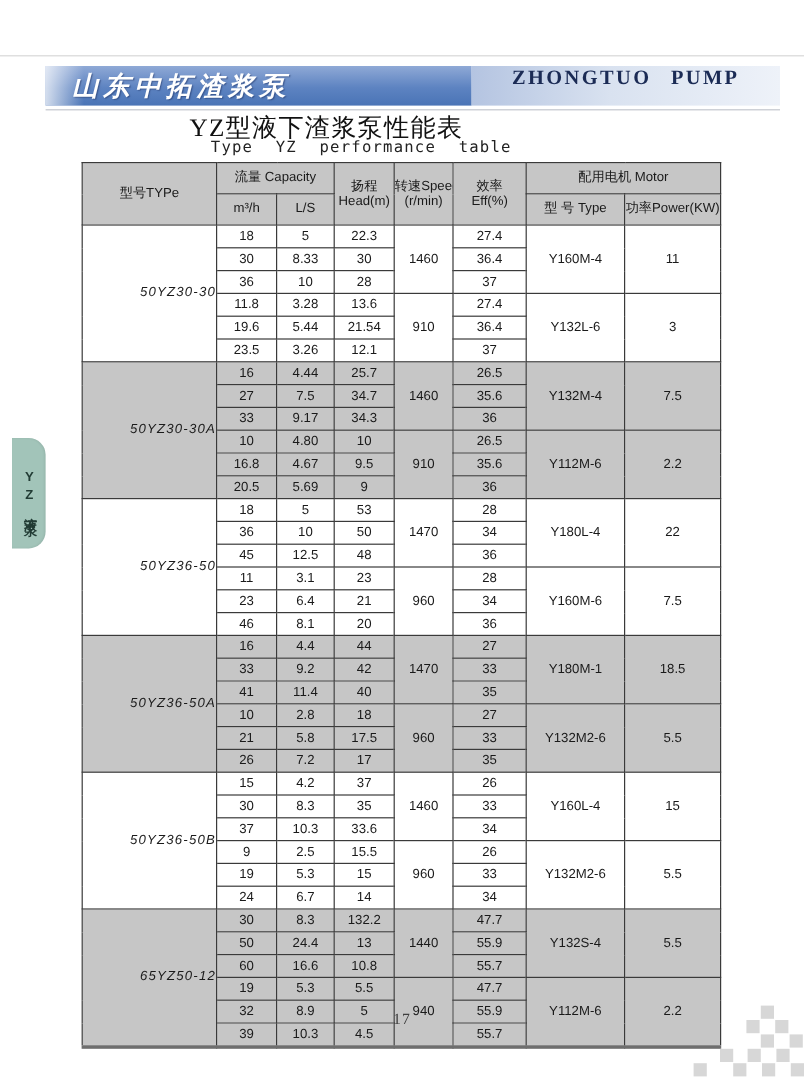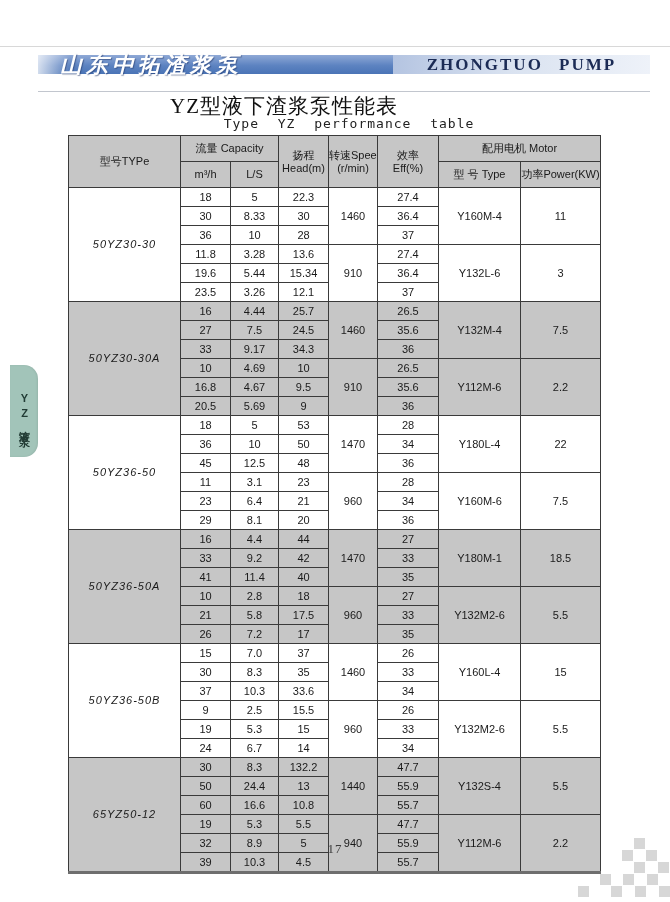--- a/index.html
+++ b/index.html
@@ -2,52 +2,52 @@
 <html><head>
 <meta charset="utf-8">
 <style>
   html,body{margin:0;padding:0;background:#ffffff;}
   .page{position:relative;width:670px;height:902px;background:#ffffff;overflow:hidden;
         font-family:"Liberation Sans",sans-serif;}
 
   .top-line{position:absolute;top:46px;left:0;width:670px;height:1px;background:#d8d8d8;}
 
   
-  .band{position:absolute;top:55px;left:38px;width:612px;height:19px;display:flex;}
+  .band{position:absolute;top:55px;left:38px;width:612px;height:33px;display:flex;}
   .band-left{width:58%;height:100%;
     background:linear-gradient(90deg,rgba(255,255,255,.75) 0%,rgba(255,255,255,0) 9%),
                linear-gradient(180deg,#8fa9d6 0%,#5d83c1 55%,#4a74b6 100%);
     display:flex;align-items:center;}
   .brand-zh{color:#ffffff;font-family:"DejaVu Serif",serif;font-style:italic;font-weight:bold;
     font-size:22px;letter-spacing:4px;padding-left:22px;white-space:nowrap;
     text-shadow:1px 1px 1px rgba(30,50,100,.5);}
   .band-right{width:42%;height:100%;
     background:linear-gradient(90deg,#b4c4e1 0%,#d9e2f0 45%,#eef2f9 100%);
-    display:flex;align-items:center;justify-content:center;}
+    display:flex;align-items:flex-start;justify-content:center;}
   .brand-en{color:#1b2b55;font-family:"Liberation Serif",serif;font-weight:bold;
     font-size:17px;letter-spacing:2px;word-spacing:10px;}
   .band-shadow{position:absolute;top:91px;left:38px;width:612px;height:1px;background:#c2c6ce;}
 
   
   .title{position:absolute;top:92px;left:0;width:544px;text-align:center;
-    font-family:"Liberation Serif",serif;font-size:21px;color:#111;letter-spacing:1px;padding-left:12px;}
+    font-family:"Liberation Serif",serif;font-size:21px;color:#111;letter-spacing:1px;}
   .subtitle{position:absolute;top:116px;left:0;width:602px;text-align:center;
     font-family:"DejaVu Sans Mono",monospace;font-size:13px;color:#222;
-    letter-spacing:1px;word-spacing:10px;margin-left:48px;}
+    letter-spacing:1px;word-spacing:10px;}
 
   
   table.perf{position:absolute;left:68px;top:135px;width:532px;border-collapse:collapse;
     table-layout:fixed;font-size:11px;color:#1a1a1a;
     border:1px solid #3a3a3a;border-bottom:3px solid #6e6e6e;}
   .perf th,.perf td{border:1px solid #3a3a3a;text-align:center;vertical-align:middle;
     padding:0;height:18px;line-height:1.15;font-weight:normal;overflow:hidden;white-space:nowrap;}
   .perf thead th{background:#c6c6c6;height:25px;}
   .perf thead .l1,.perf thead .l2{display:block;}
   .perf tr.shaded td{background:#c6c6c6;}
-  .perf td.model-cell{font-style:italic;letter-spacing:1px;}
+  .perf td.model-cell{font-style:italic;letter-spacing:1px;text-align:right;}
 
   
   .side-tab{position:absolute;left:10px;top:365px;width:28px;height:92px;background:#a2c4b9;
     border-radius:0 14px 14px 0;display:flex;align-items:center;justify-content:center;
     box-shadow:inset -1px 0 2px rgba(0,0,0,.08);}
   .side-tab span{writing-mode:vertical-rl;text-orientation:upright;font-size:11px;
     letter-spacing:3px;color:#223c35;font-weight:bold;font-family:"Liberation Sans",sans-serif;}
 
   
   .page-number{position:absolute;top:841px;left:0;width:670px;text-align:center;
@@ -141,21 +141,21 @@
           <td>3.28</td>
           <td>13.6</td>
           <td rowspan="3">910</td>
           <td>27.4</td>
           <td rowspan="3">Y132L-6</td>
           <td rowspan="3">3</td>
         </tr>
         <tr>
           <td>19.6</td>
           <td>5.44</td>
-          <td>15.34</td>
+          <td>21.54</td>
           <td>36.4</td>
         </tr>
         <tr>
           <td>23.5</td>
           <td>3.26</td>
           <td>12.1</td>
           <td>37</td>
         </tr>
         <tr class="shaded">
           <td rowspan="6" class="model-cell">50YZ30-30A</td>
@@ -163,32 +163,32 @@
           <td>4.44</td>
           <td>25.7</td>
           <td rowspan="3">1460</td>
           <td>26.5</td>
           <td rowspan="3">Y132M-4</td>
           <td rowspan="3">7.5</td>
         </tr>
         <tr class="shaded">
           <td>27</td>
           <td>7.5</td>
-          <td>24.5</td>
+          <td>34.7</td>
           <td>35.6</td>
         </tr>
         <tr class="shaded">
           <td>33</td>
           <td>9.17</td>
           <td>34.3</td>
           <td>36</td>
         </tr>
         <tr class="shaded">
           <td>10</td>
-          <td>4.69</td>
+          <td>4.80</td>
           <td>10</td>
           <td rowspan="3">910</td>
           <td>26.5</td>
           <td rowspan="3">Y112M-6</td>
           <td rowspan="3">2.2</td>
         </tr>
         <tr class="shaded">
           <td>16.8</td>
           <td>4.67</td>
           <td>9.5</td>
@@ -231,21 +231,21 @@
           <td rowspan="3">Y160M-6</td>
           <td rowspan="3">7.5</td>
         </tr>
         <tr>
           <td>23</td>
           <td>6.4</td>
           <td>21</td>
           <td>34</td>
         </tr>
         <tr>
-          <td>29</td>
+          <td>46</td>
           <td>8.1</td>
           <td>20</td>
           <td>36</td>
         </tr>
         <tr class="shaded">
           <td rowspan="6" class="model-cell">50YZ36-50A</td>
           <td>16</td>
           <td>4.4</td>
           <td>44</td>
           <td rowspan="3">1470</td>
@@ -282,21 +282,21 @@
         </tr>
         <tr class="shaded">
           <td>26</td>
           <td>7.2</td>
           <td>17</td>
           <td>35</td>
         </tr>
         <tr>
           <td rowspan="6" class="model-cell">50YZ36-50B</td>
           <td>15</td>
-          <td>7.0</td>
+          <td>4.2</td>
           <td>37</td>
           <td rowspan="3">1460</td>
           <td>26</td>
           <td rowspan="3">Y160L-4</td>
           <td rowspan="3">15</td>
         </tr>
         <tr>
           <td>30</td>
           <td>8.3</td>
           <td>35</td>

